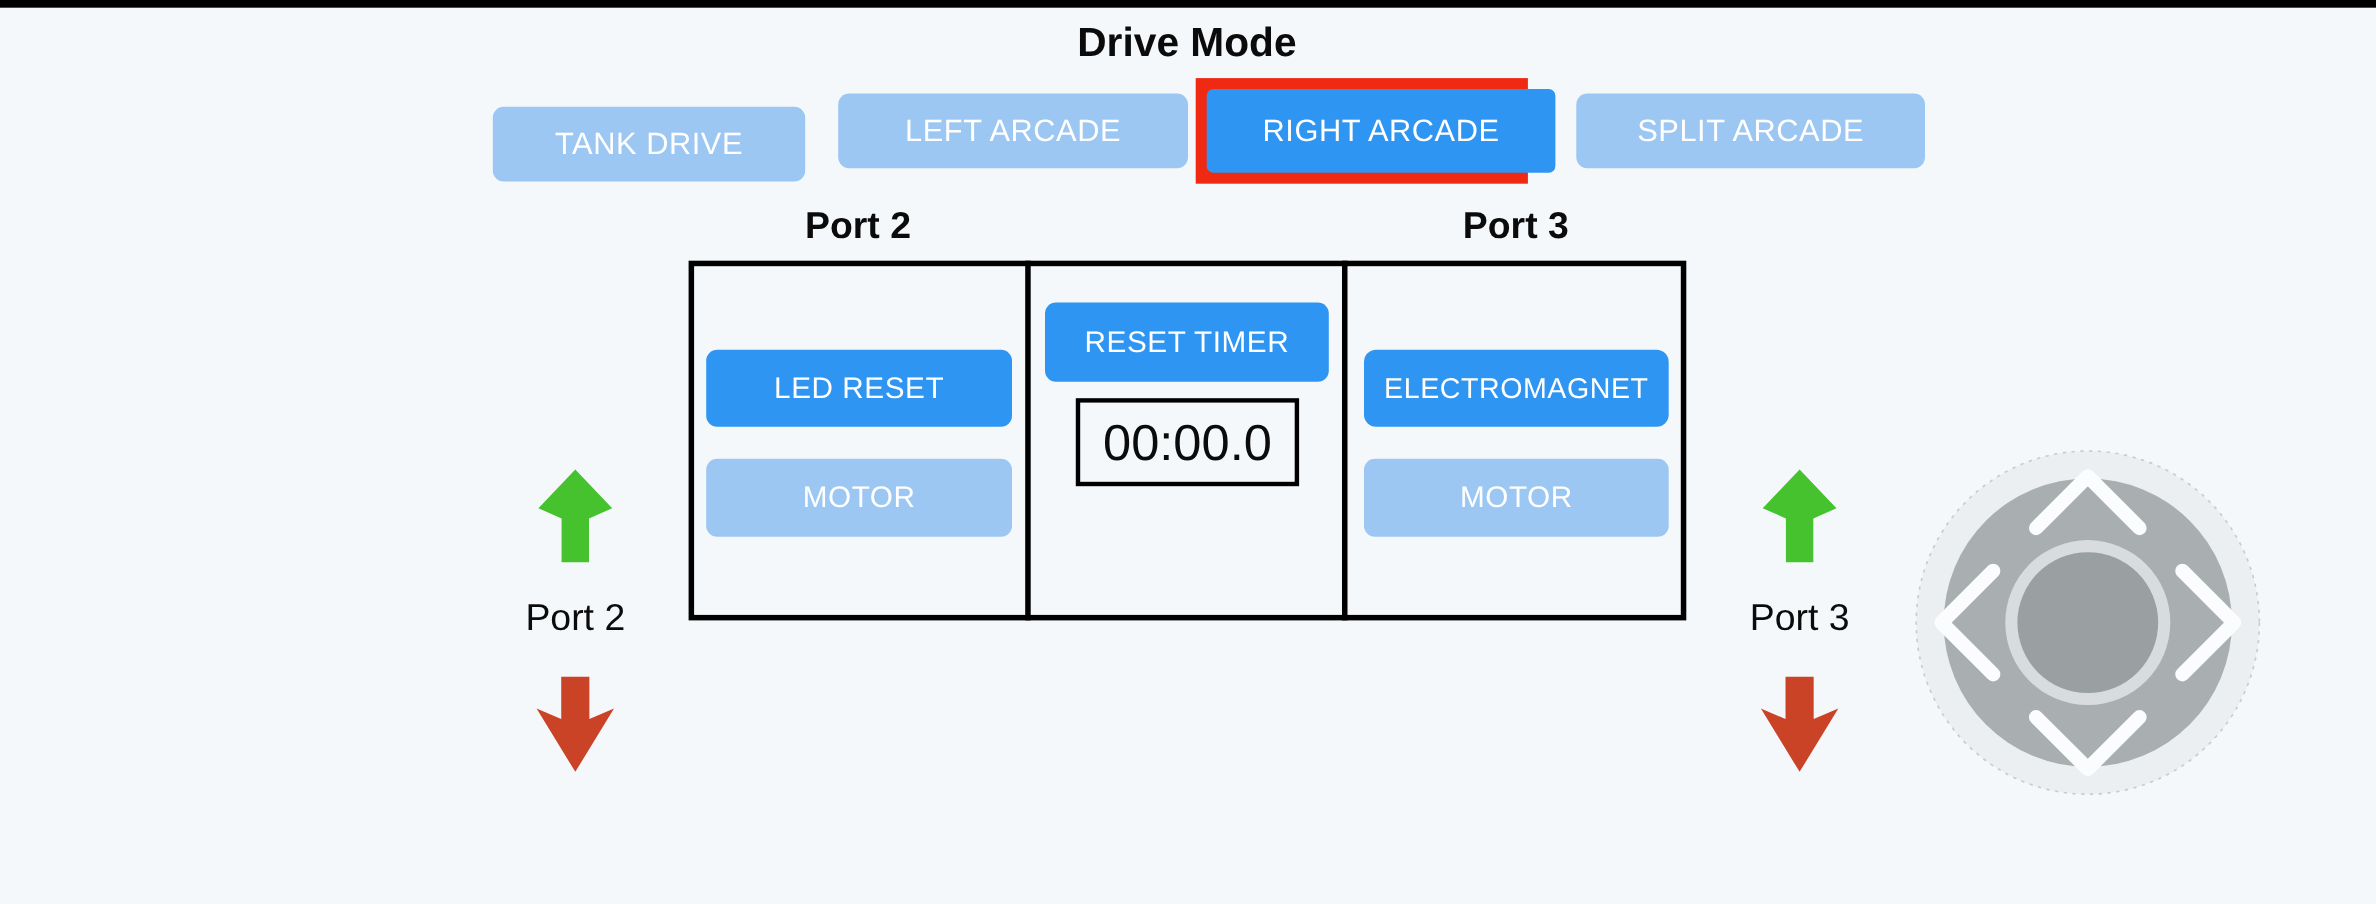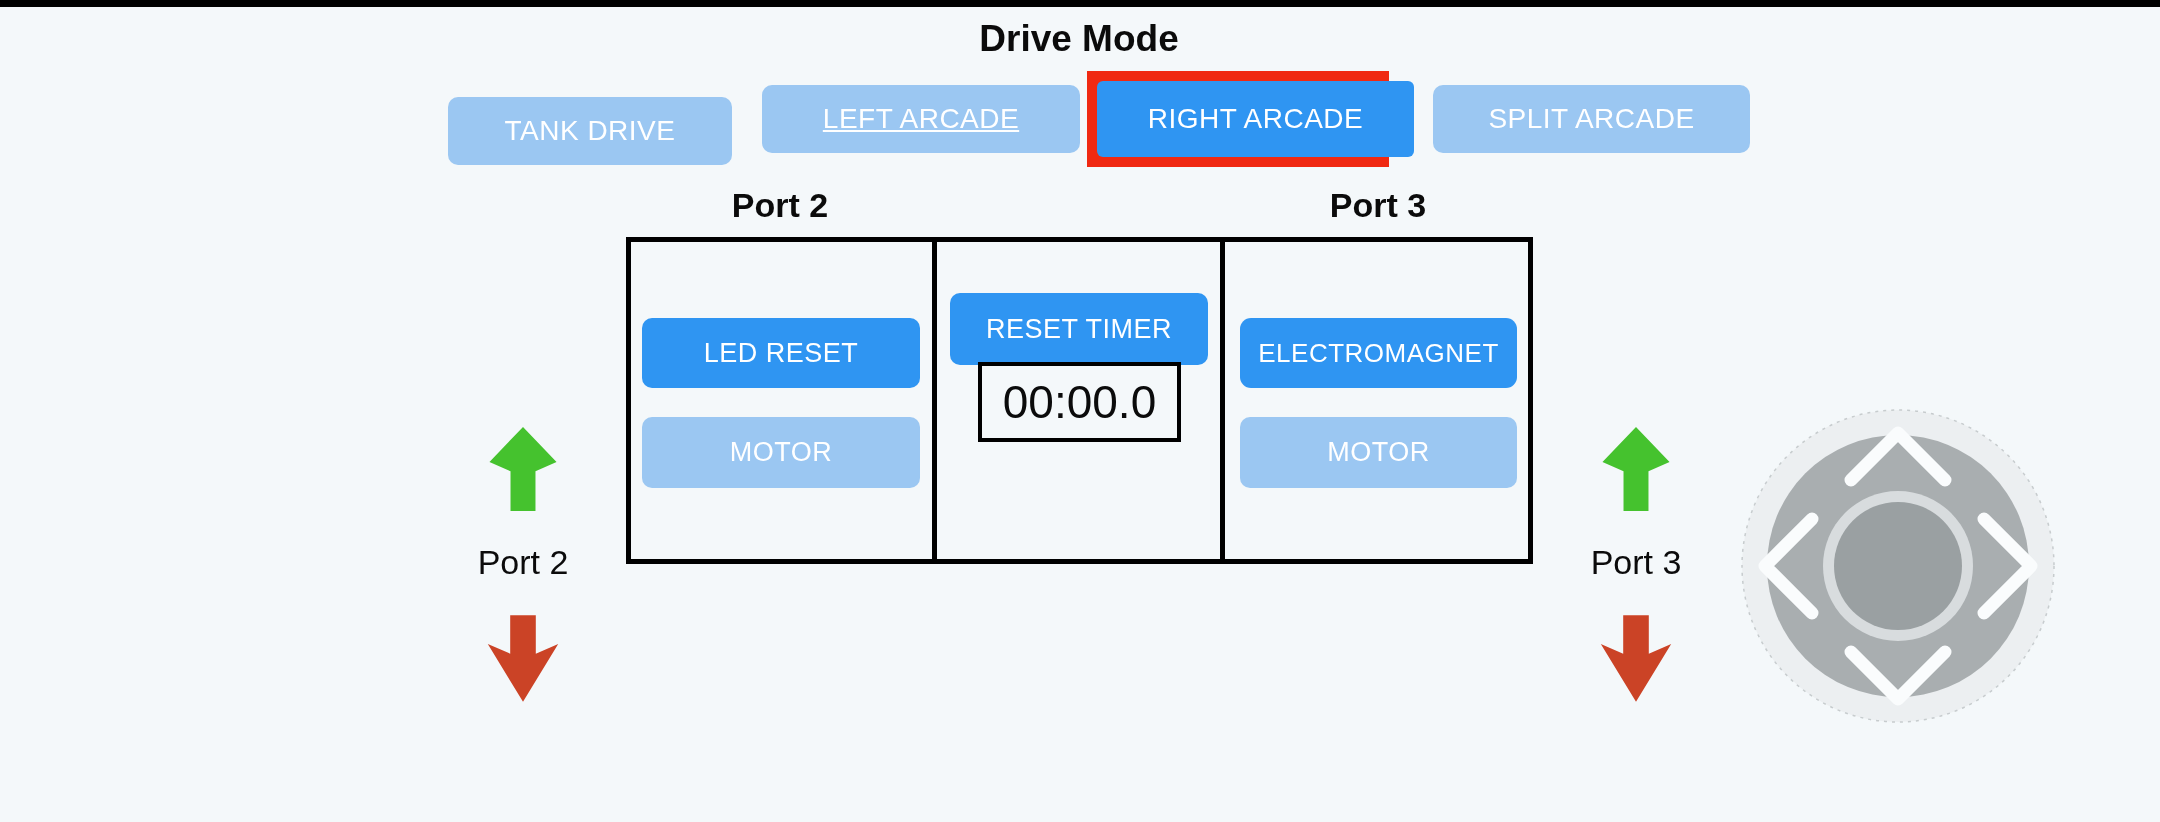--- a/index.html
+++ b/index.html
@@ -17,21 +17,21 @@
   }
   .btn{
     position:absolute;display:flex;align-items:center;justify-content:center;
     border:none;border-radius:10px;color:var(--button-text);
     font-family:inherit;font-size:27px;letter-spacing:.5px;cursor:pointer;padding:0;
   }
   .btn.active{background:var(--active-blue);}
   .btn.inactive{background:var(--inactive-blue);}
   .mode-btn{font-size:28px;}
   .mode-tank{left:448px;top:85px;width:284px;height:68px;margin-top:12px;}
-  .mode-left{left:762px;top:85px;width:318px;height:68px;text-decoration:underline;}
+  .mode-left{left:762px;top:85px;width:318px;height:68px;}
   .mode-split{left:1433px;top:85px;width:317px;height:68px;}
   .selected-highlight{
     position:absolute;left:1087px;top:71px;width:302px;height:96px;
     background:var(--highlight-red);
   }
   .mode-right{left:10px;top:10px;width:317px;height:76px;border-radius:6px;position:absolute;}
   .col-header{
     position:absolute;top:186px;width:300px;text-align:center;
     font-size:34px;font-weight:bold;
   }
@@ -40,21 +40,21 @@
   .hdr-port3{left:1228px;}
   .panel{
     position:absolute;left:626px;top:237px;width:907px;height:327px;
     border:5px solid var(--panel-border);box-sizing:border-box;
   }
   .panel-divider{position:absolute;top:237px;height:327px;width:5px;background:var(--panel-border);}
   .div1{left:932px;}
   .div2{left:1220px;}
   .btn-led{left:642px;top:318px;width:278px;height:70px;}
   .btn-motor-l{left:642px;top:417px;width:278px;height:71px;}
-  .btn-reset{left:950px;top:293px;width:258px;height:72px;}
+  .btn-reset{left:950px;top:275px;width:258px;height:72px;}
   .timer-display{
     position:absolute;left:978px;top:362px;width:203px;height:80px;
     border:4px solid var(--panel-border);box-sizing:border-box;
     display:flex;align-items:center;justify-content:center;
     font-size:46px;color:var(--text);
   }
   .btn-start{left:950px;top:460px;width:258px;height:72px;}
   .btn-magnet{left:1240px;top:318px;width:277px;height:70px;font-size:26px;border-radius:11px;}
   .btn-motor-r{left:1240px;top:417px;width:277px;height:71px;}
   .arrow-btn{position:absolute;background:none;border:none;padding:0;cursor:pointer;}

